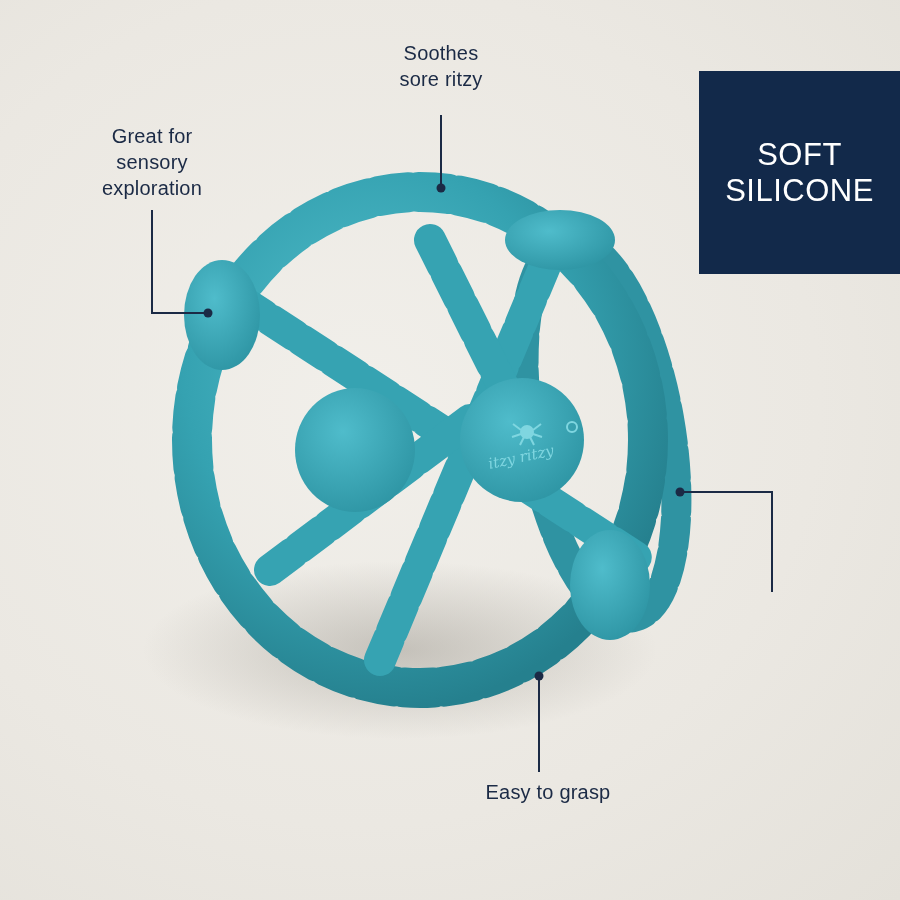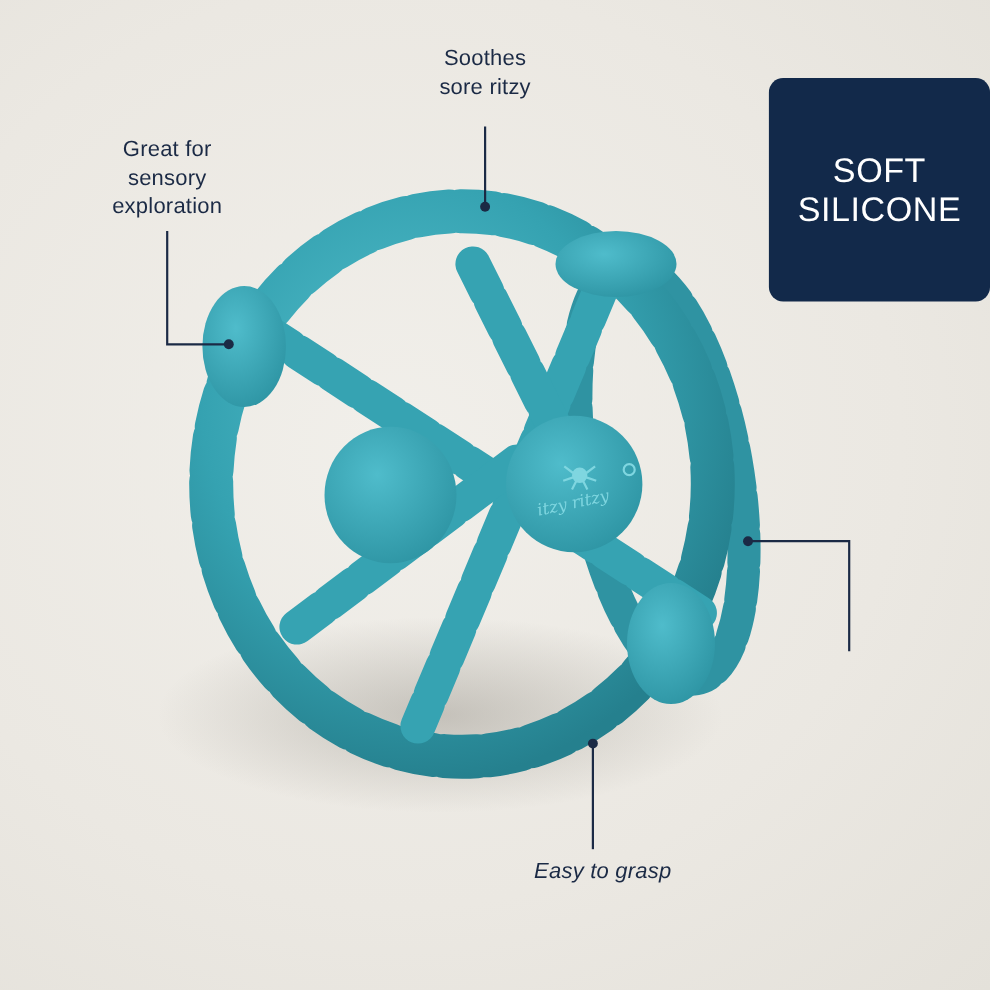--- a/index.html
+++ b/index.html
@@ -10,21 +10,21 @@
   }
   .stage { position:absolute; left:0; top:0; width:900px; height:900px; }
   .label {
     position:absolute; color:#1b2a45; font-size:20px; line-height:26px;
     text-align:center; letter-spacing:0.2px;
   }
   .badge {
     position:absolute; left:699px; top:71px; width:201px; height:203px;
     background:#12294a; color:#ffffff; display:flex; flex-direction:column;
     align-items:center; justify-content:center;
-    font-size:31px; line-height:36px; letter-spacing:0.5px;border-radius:13px;
+    font-size:31px; line-height:36px; letter-spacing:0.5px;
   }
   .shadow {
     position:absolute; left:140px; top:560px; width:520px; height:180px;
     background: radial-gradient(ellipse at center, rgba(120,115,105,0.35) 0%, rgba(120,115,105,0.0) 70%);
     border-radius:50%;
   }
   svg.toy { position:absolute; left:0; top:0; }
 </style>
 </head>
 <body>
@@ -93,20 +93,20 @@
     <div>sensory</div>
     <div>exploration</div>
   </div>
 
   <div class="label" style="left:386px; top:40px; width:110px;">
     <div>Soothes</div>
     <div>sore ritzy</div>
   </div>
 
 
-  <div class="label" style="left:478px; top:779px; width:140px;font-style:italic;">Easy to grasp</div>
+  <div class="label" style="left:478px; top:779px; width:140px;">Easy to grasp</div>
 
   <div class="badge">
     <div>SOFT</div>
     <div>SILICONE</div>
   </div>
 
 </div>
 
 </body></html>

